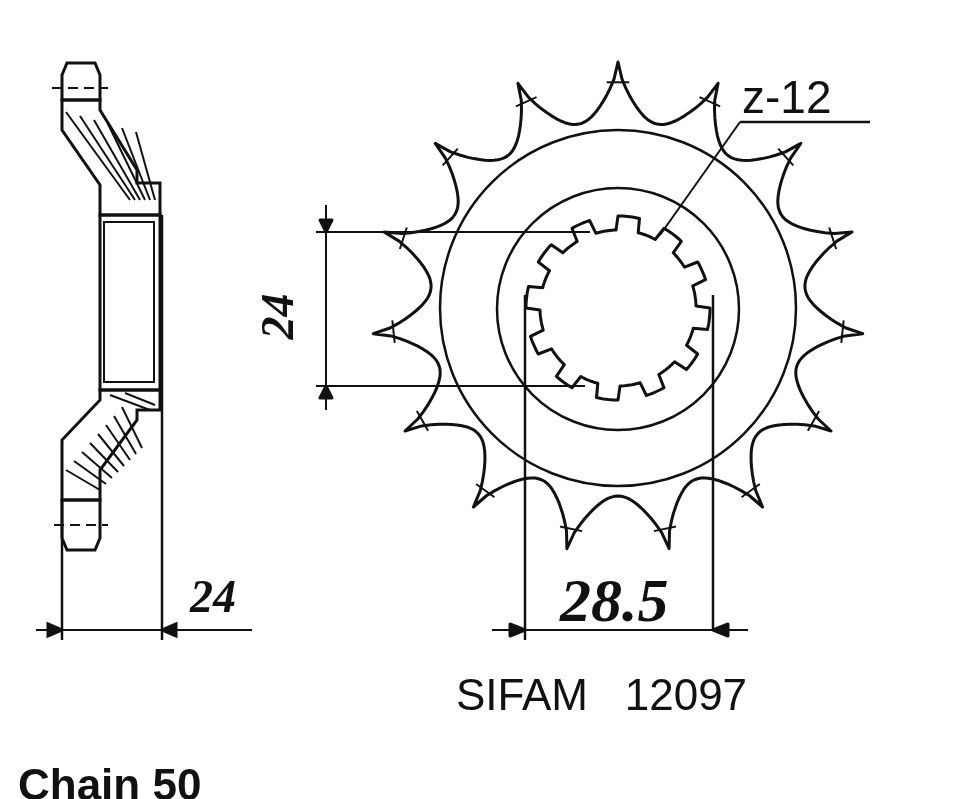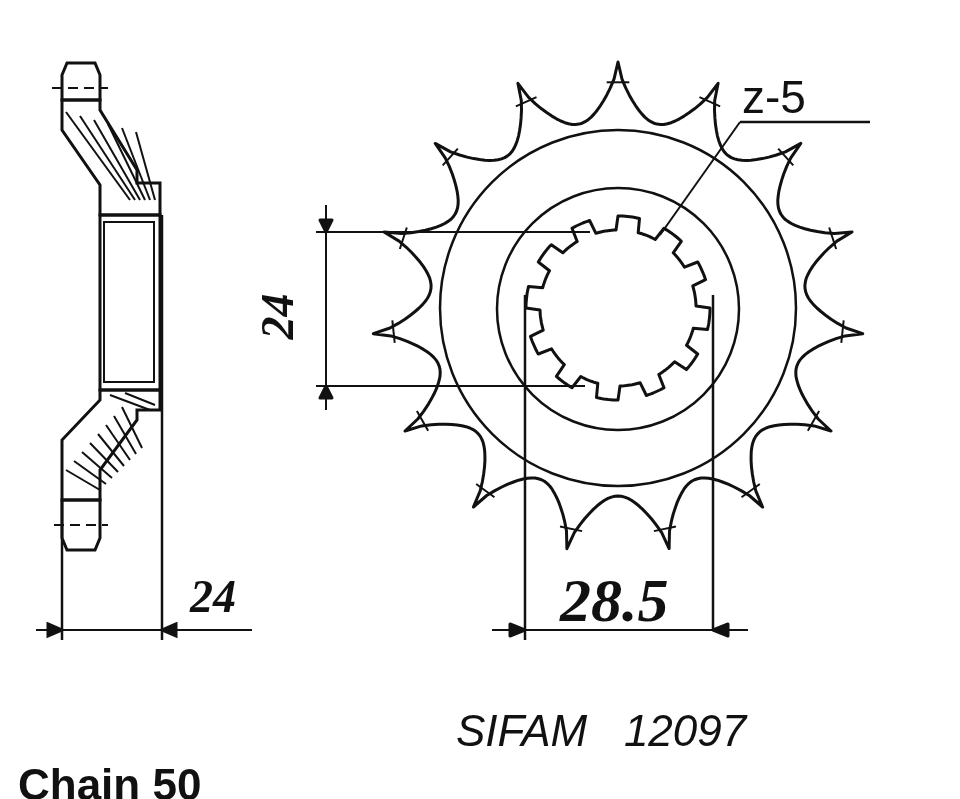--- a/index.html
+++ b/index.html
@@ -5,21 +5,21 @@
   html,body{margin:0;padding:0;background:#fff;}
   body{width:960px;height:799px;position:relative;overflow:hidden;}
   svg{position:absolute;left:0;top:0;}
   .lbl{position:absolute;color:#111;white-space:nowrap;}
   .serif-it{font-family:"Liberation Serif",serif;font-style:italic;font-weight:bold;}
   .sans{font-family:"Liberation Sans",sans-serif;}
   #z12{left:742px;top:70px;font-size:46px;}
   #w24{left:190px;top:570px;font-size:46px;}
   #d285{left:560px;top:565px;font-size:62px;}
   #h24{left:254px;top:290px;font-size:46px;transform:rotate(-90deg);transform-origin:center;}
-  #sifam{left:456px;top:706px;font-size:44px;font-style:italic;}
+  #sifam{left:456px;top:670px;font-size:44px;}
   #chain{left:18px;top:760px;font-size:44px;font-weight:bold;}
 </style>
 </head>
 <body>
 
 <svg width="960" height="799" viewBox="0 0 960 799" id="drawing">
   <g stroke="#111" stroke-width="3" fill="none" stroke-linejoin="round" id="gear">
       <path d="M618.0,62.0L622.0,79.1L625.7,87.9L629.2,94.9L632.5,100.8L635.7,105.8L638.8,110.2L641.8,113.9L644.8,117.1L647.8,119.7L650.9,121.7L653.9,123.2L657.1,124.1L660.4,124.5L663.8,124.4L667.4,123.8L671.1,122.7L675.2,121.0L679.5,118.8L684.1,116.1L689.0,112.8L694.5,108.8L700.5,103.8L707.4,97.3L718.1,83.3L714.7,100.5L714.5,110.1L714.9,117.9L715.5,124.6L716.4,130.5L717.4,135.8L718.7,140.4L720.2,144.5L721.9,148.1L723.8,151.2L726.0,153.8L728.5,155.9L731.3,157.6L734.5,158.9L738.0,159.8L741.9,160.3L746.3,160.4L751.1,160.2L756.4,159.6L762.3,158.6L768.9,157.1L776.4,155.0L785.4,151.9L800.8,143.4L790.8,157.8L786.7,166.4L783.8,173.7L781.7,180.1L780.1,185.9L778.9,191.1L778.2,195.9L777.8,200.2L777.9,204.1L778.4,207.7L779.4,211.0L780.8,214.0L782.7,216.7L785.0,219.2L787.9,221.4L791.3,223.5L795.2,225.4L799.7,227.1L804.8,228.7L810.6,230.2L817.2,231.5L824.9,232.7L834.4,233.5L852.0,232.0L836.9,241.1L829.7,247.3L824.1,252.8L819.6,257.7L815.7,262.3L812.5,266.6L809.9,270.7L807.9,274.5L806.3,278.2L805.4,281.7L804.9,285.1L805.0,288.3L805.6,291.6L806.7,294.8L808.4,298.0L810.7,301.3L813.5,304.6L816.9,308.0L820.9,311.5L825.6,315.2L831.1,319.2L837.7,323.4L846.0,328.0L862.7,333.7L845.2,335.9L836.1,338.6L828.8,341.4L822.6,344.1L817.2,346.7L812.5,349.4L808.5,352.0L805.1,354.6L802.2,357.4L799.9,360.1L798.1,363.1L796.8,366.1L796.0,369.3L795.8,372.7L796.0,376.3L796.8,380.2L798.0,384.4L799.7,388.9L801.9,393.8L804.7,399.1L808.1,404.9L812.4,411.4L818.2,419.0L831.0,431.0L814.2,425.9L804.8,424.7L797.0,424.2L790.2,424.2L784.2,424.4L778.9,424.9L774.2,425.7L769.9,426.7L766.2,428.0L762.9,429.6L760.1,431.5L757.7,433.8L755.7,436.4L754.1,439.4L752.8,442.8L751.9,446.7L751.3,451.0L751.1,455.8L751.1,461.2L751.5,467.1L752.3,473.8L753.6,481.5L755.8,490.8L762.6,507.0L749.3,495.5L741.1,490.6L734.2,487.0L728.1,484.2L722.5,482.0L717.4,480.2L712.8,479.0L708.5,478.2L704.6,477.9L700.9,478.0L697.6,478.7L694.5,479.7L691.6,481.3L688.9,483.4L686.3,486.0L683.9,489.2L681.7,492.9L679.5,497.2L677.3,502.1L675.3,507.7L673.2,514.1L671.3,521.7L669.5,531.0L669.1,548.6L661.7,532.7L656.2,524.9L651.4,518.8L646.9,513.7L642.7,509.4L638.8,505.8L635.0,502.8L631.4,500.3L628.0,498.4L624.6,497.1L621.3,496.3L618.0,496.0L614.7,496.3L611.4,497.1L608.0,498.4L604.6,500.3L601.0,502.8L597.2,505.8L593.3,509.4L589.1,513.7L584.6,518.8L579.8,524.9L574.3,532.7L566.9,548.6L566.5,531.0L564.7,521.7L562.8,514.1L560.7,507.7L558.7,502.1L556.5,497.2L554.3,492.9L552.1,489.2L549.7,486.0L547.1,483.4L544.4,481.3L541.5,479.7L538.4,478.7L535.1,478.0L531.4,477.9L527.5,478.2L523.2,479.0L518.6,480.2L513.5,482.0L507.9,484.2L501.8,487.0L494.9,490.6L486.7,495.5L473.4,507.0L480.2,490.8L482.4,481.5L483.7,473.8L484.5,467.1L484.9,461.2L484.9,455.8L484.7,451.0L484.1,446.7L483.2,442.8L481.9,439.4L480.3,436.4L478.3,433.8L475.9,431.5L473.1,429.6L469.8,428.0L466.1,426.7L461.8,425.7L457.1,424.9L451.8,424.4L445.8,424.2L439.0,424.2L431.2,424.7L421.8,425.9L405.0,431.0L417.8,419.0L423.6,411.4L427.9,404.9L431.3,399.1L434.1,393.8L436.3,388.9L438.0,384.4L439.2,380.2L440.0,376.3L440.2,372.7L440.0,369.3L439.2,366.1L437.9,363.1L436.1,360.1L433.8,357.4L430.9,354.6L427.5,352.0L423.5,349.4L418.8,346.7L413.4,344.1L407.2,341.4L399.9,338.6L390.8,335.9L373.3,333.7L390.0,328.0L398.3,323.4L404.9,319.2L410.4,315.2L415.1,311.5L419.1,308.0L422.5,304.6L425.3,301.3L427.6,298.0L429.3,294.8L430.4,291.6L431.0,288.3L431.1,285.1L430.6,281.7L429.7,278.2L428.1,274.5L426.1,270.7L423.5,266.6L420.3,262.3L416.4,257.7L411.9,252.8L406.3,247.3L399.1,241.1L384.0,232.0L401.6,233.5L411.1,232.7L418.8,231.5L425.4,230.2L431.2,228.7L436.3,227.1L440.8,225.4L444.7,223.5L448.1,221.4L451.0,219.2L453.3,216.7L455.2,214.0L456.6,211.0L457.6,207.7L458.1,204.1L458.2,200.2L457.8,195.9L457.1,191.1L455.9,185.9L454.3,180.1L452.2,173.7L449.3,166.4L445.2,157.8L435.2,143.4L450.6,151.9L459.6,155.0L467.1,157.1L473.7,158.6L479.6,159.6L484.9,160.2L489.7,160.4L494.1,160.3L498.0,159.8L501.5,158.9L504.7,157.6L507.5,155.9L510.0,153.8L512.2,151.2L514.1,148.1L515.8,144.5L517.3,140.4L518.6,135.8L519.6,130.5L520.5,124.6L521.1,117.9L521.5,110.1L521.3,100.5L517.9,83.3L528.6,97.3L535.5,103.8L541.5,108.8L547.0,112.8L551.9,116.1L556.5,118.8L560.8,121.0L564.9,122.7L568.6,123.8L572.2,124.4L575.6,124.5L578.9,124.1L582.1,123.2L585.1,121.7L588.2,119.7L591.2,117.1L594.2,113.9L597.2,110.2L600.3,105.8L603.5,100.8L606.8,94.9L610.3,87.9L614.0,79.1L618.0,62.0Z"></path>
       <line x1="606.7047077448267" y1="82.28244115073761" x2="629.2952922551733" y2="82.28244115073761" stroke-width="2"></line>
       <line x1="699.4888392371541" y1="97.20254014865063" x2="720.1263651020726" y2="106.39095865750917" stroke-width="2"></line>
@@ -78,18 +78,18 @@
       <line x1="52" y1="88" x2="108" y2="88" stroke-width="2" stroke-dasharray="10,6"></line>
       <line x1="54" y1="525" x2="108" y2="525" stroke-width="2" stroke-dasharray="10,6"></line>
       <line x1="62" y1="500" x2="62" y2="640" stroke-width="2.5"></line>
       <line x1="162" y1="215" x2="162" y2="640" stroke-width="2.5"></line>
       <line x1="36" y1="630" x2="252" y2="630" stroke-width="2"></line>
       <path d="M48,624 L62,630 L48,636Z" fill="#111"></path>
       <path d="M176,624 L162,630 L176,636Z" fill="#111"></path>
     </g>
   </svg>
 
-<div class="lbl sans" id="z12">z-5</div>
+<div class="lbl sans" id="z12">z-12</div>
 <div class="lbl serif-it" id="w24">24</div>
 <div class="lbl serif-it" id="d285">28.5</div>
 <div class="lbl serif-it" id="h24">24</div>
 <div class="lbl sans" id="sifam"><span>SIFAM</span>&nbsp;&nbsp;&nbsp;<span>12097</span></div>
 <div class="lbl sans" id="chain">Chain 50</div>
 
 </body></html>

